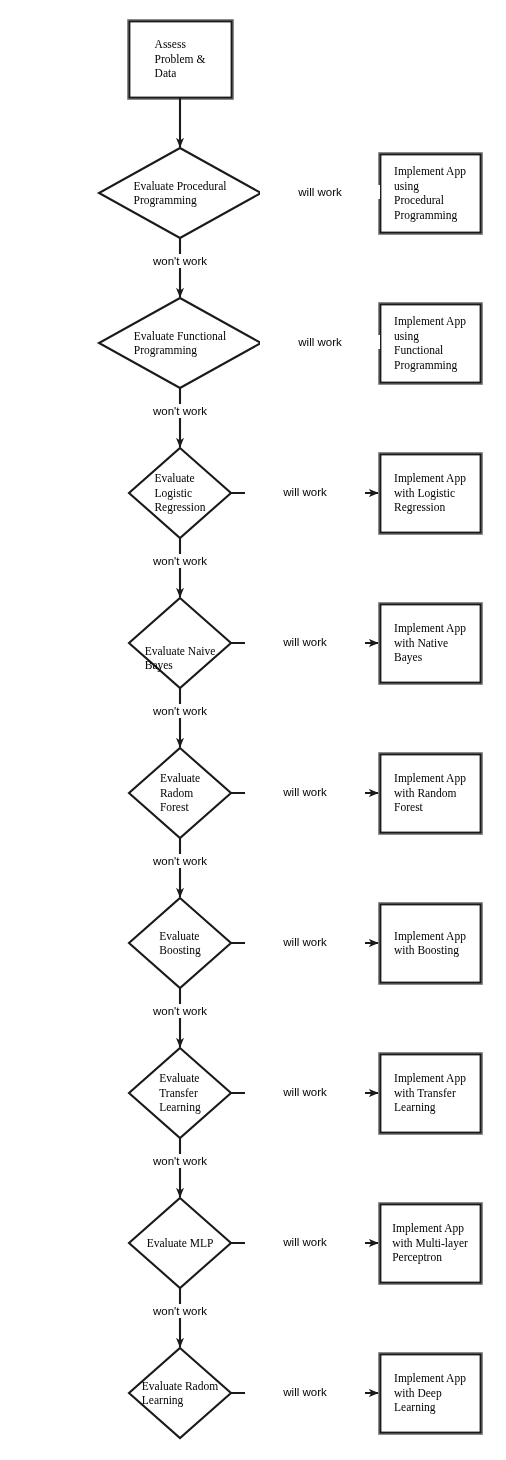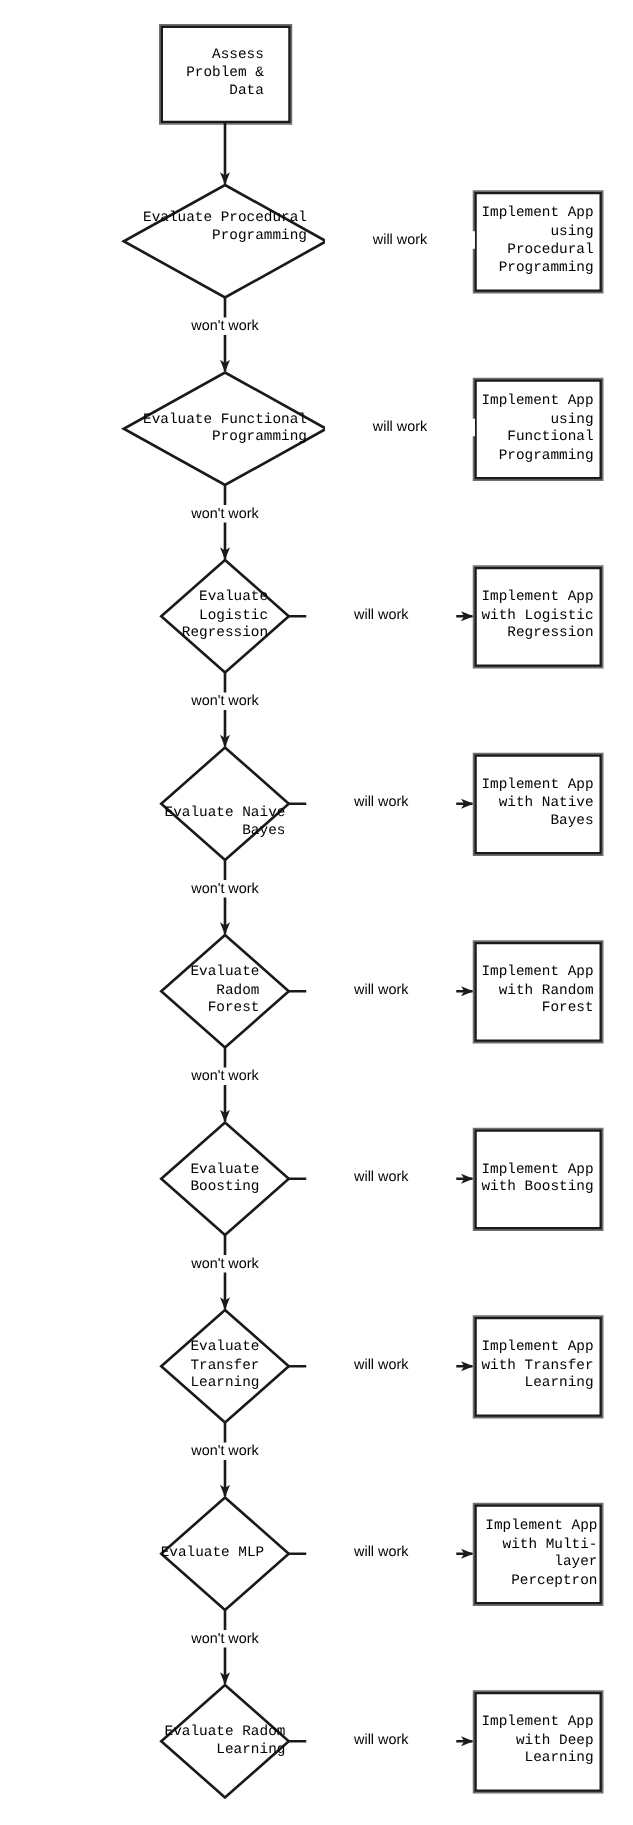--- a/index.html
+++ b/index.html
@@ -27,22 +27,22 @@
     top: 0;
     width: 506px;
     height: 1460px;
     overflow: visible;
   }
   .node-label {
     position: absolute;
     display: flex;
     align-items: center;
     justify-content: center;
-    text-align: right;
-    font-family: Liberation Mono, monospace;
+    text-align: left;
+    font-family: Liberation Serif, serif;
     font-size: 11.5px;
     line-height: 14.5px;
     color: #000000;
     white-space: pre-line;
     pointer-events: none;
   }
   .edge-label {
     position: absolute;
     font-family: "Liberation Sans", sans-serif;
     font-size: 11.5px;
@@ -142,21 +142,21 @@
       <g>
         <rect x="379.5" y="1353.5" width="102" height="80" fill="#ffffff" stroke="#6f6f6f" stroke-width="2.6"></rect>
         <rect x="380.5" y="1354.5" width="100" height="78" fill="#ffffff" stroke="#1a1a1a" stroke-width="1.8"></rect>
       </g>
     </svg>
   <div id="labels-layer">
       <div class="node-label" style="left: 132px; top: 25px; width: 96px; height: 68px;">Assess
 Problem &amp;
 Data</div>
       <div class="hit" style="left: 128px; top: 20px; width: 104px; height: 78px;"></div>
-      <div class="node-label" style="left: 85px; top: 148px; width: 190px; height: 68px;">Evaluate Procedural
+      <div class="node-label" style="left: 85px; top: 159px; width: 190px; height: 68px;">Evaluate Procedural
 Programming</div>
       <div class="hit" style="left: 99px; top: 148px; width: 162px; height: 90px;"></div>
       <div class="edge-label" style="left: 260px; top: 185px; width: 120px;">will work</div>
       <div class="node-label" style="left: 382px; top: 159px; width: 96px; height: 68px;">Implement App
 using
 Procedural
 Programming</div>
       <div class="hit" style="left: 379px; top: 153px; width: 102px; height: 80px;"></div>
       <div class="edge-label" style="left: 120px; top: 254px; width: 120px;">won't work</div>
       <div class="node-label" style="left: 85px; top: 309px; width: 190px; height: 68px;">Evaluate Functional
@@ -209,21 +209,21 @@
       <div class="node-label" style="left: 115px; top: 1059px; width: 130px; height: 68px;">Evaluate
 Transfer
 Learning</div>
       <div class="hit" style="left: 129px; top: 1048px; width: 102px; height: 90px;"></div>
       <div class="edge-label" style="left: 245px; top: 1085px; width: 120px;">will work</div>
       <div class="node-label" style="left: 382px; top: 1059px; width: 96px; height: 68px;">Implement App
 with Transfer
 Learning</div>
       <div class="hit" style="left: 379px; top: 1053px; width: 102px; height: 80px;"></div>
       <div class="edge-label" style="left: 120px; top: 1154px; width: 120px;">won't work</div>
-      <div class="node-label" style="left: 105px; top: 1209px; width: 130px; height: 68px;">Evaluate MLP</div>
+      <div class="node-label" style="left: 115px; top: 1209px; width: 130px; height: 68px;">Evaluate MLP</div>
       <div class="hit" style="left: 129px; top: 1198px; width: 102px; height: 90px;"></div>
       <div class="edge-label" style="left: 245px; top: 1235px; width: 120px;">will work</div>
       <div class="node-label" style="left: 382px; top: 1209px; width: 96px; height: 68px;">Implement App
 with Multi-layer
 Perceptron</div>
       <div class="hit" style="left: 379px; top: 1203px; width: 102px; height: 80px;"></div>
       <div class="edge-label" style="left: 120px; top: 1304px; width: 120px;">won't work</div>
       <div class="node-label" style="left: 115px; top: 1359px; width: 130px; height: 68px;">Evaluate Radom
 Learning</div>
       <div class="hit" style="left: 129px; top: 1348px; width: 102px; height: 90px;"></div>

